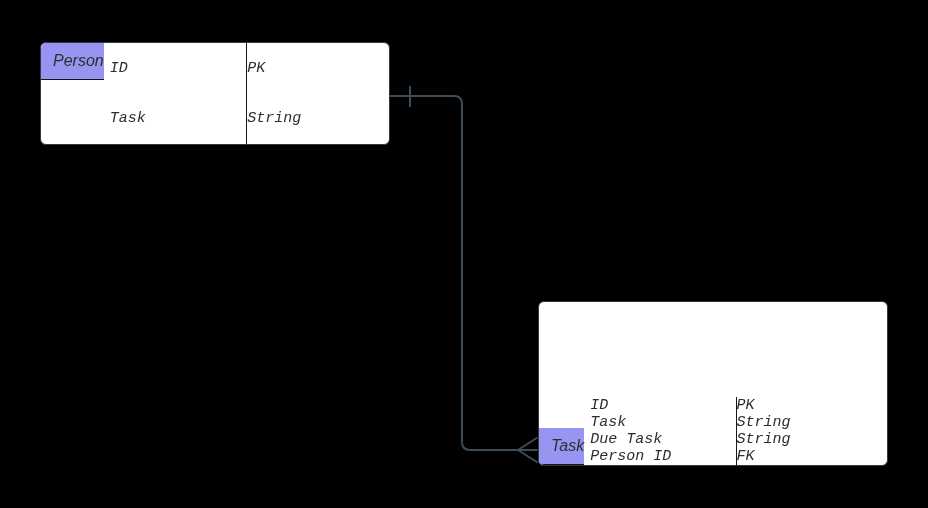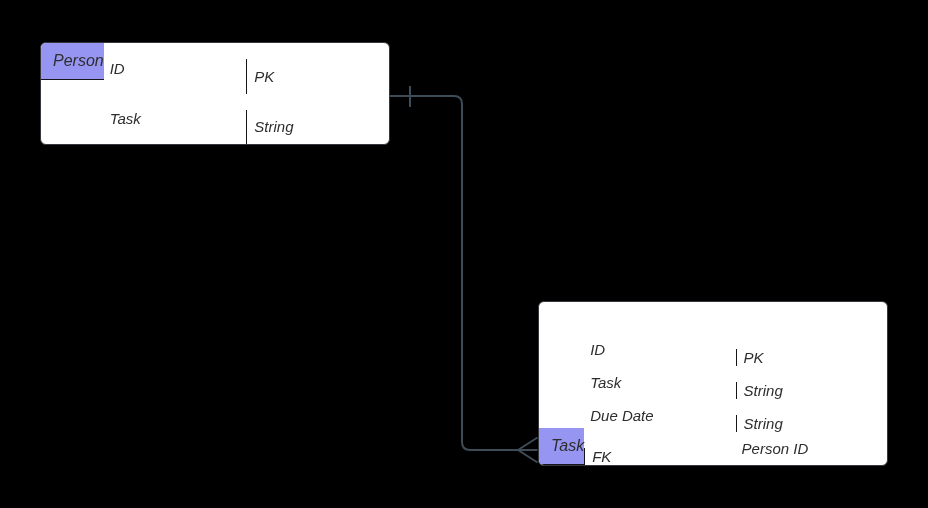--- a/index.html
+++ b/index.html
@@ -51,37 +51,36 @@
     border-bottom: 1px solid var(--entity-divider, #16161a);
     display: flex;
     align-items: center;
     padding-left: 12px;
     font-size: 16px;
   }
   .entity-rows {
     flex: 1;
     display: flex;
     flex-direction: column;
+    font-family: Liberation Mono, monospace;
   }
   .row {
     flex: 1;
     display: flex;
   }
   .cell {
     box-sizing: border-box;
     display: flex;
     align-items: center;
     font-size: 15px;
     width: 50%;
   }
   .cell.attr { padding-left: 6px; }
   .cell.type {
-    padding-left: 7px;
     border-left: 1px solid var(--entity-divider, #16161a);
-    margin-top: 16px;
   }
 </style>
 </head>
 <body>
 
 <div class="canvas">
 
   <svg class="connector" viewBox="0 0 928 508" width="928" height="508">
     <path d="M389 96 H454 Q462 96 462 104 V442 Q462 450 470 450 H518"></path>
     <path d="M410 86 V107"></path>
@@ -111,23 +110,23 @@
     <div class="entity-rows">
       <div class="row">
         <div class="cell attr">ID</div>
         <div class="cell type">PK</div>
       </div>
       <div class="row">
         <div class="cell attr">Task</div>
         <div class="cell type">String</div>
       </div>
       <div class="row">
-        <div class="cell attr">Due Date</div>
+        <div class="cell attr">Due Task</div>
         <div class="cell type">String</div>
       </div>
       <div class="row">
+        <div class="cell attr">Person ID</div>
         <div class="cell type">FK</div>
-        <div class="cell attr">Person ID</div>
       </div>
     </div>
   </div>
 
 </div>
 
 </body></html>

